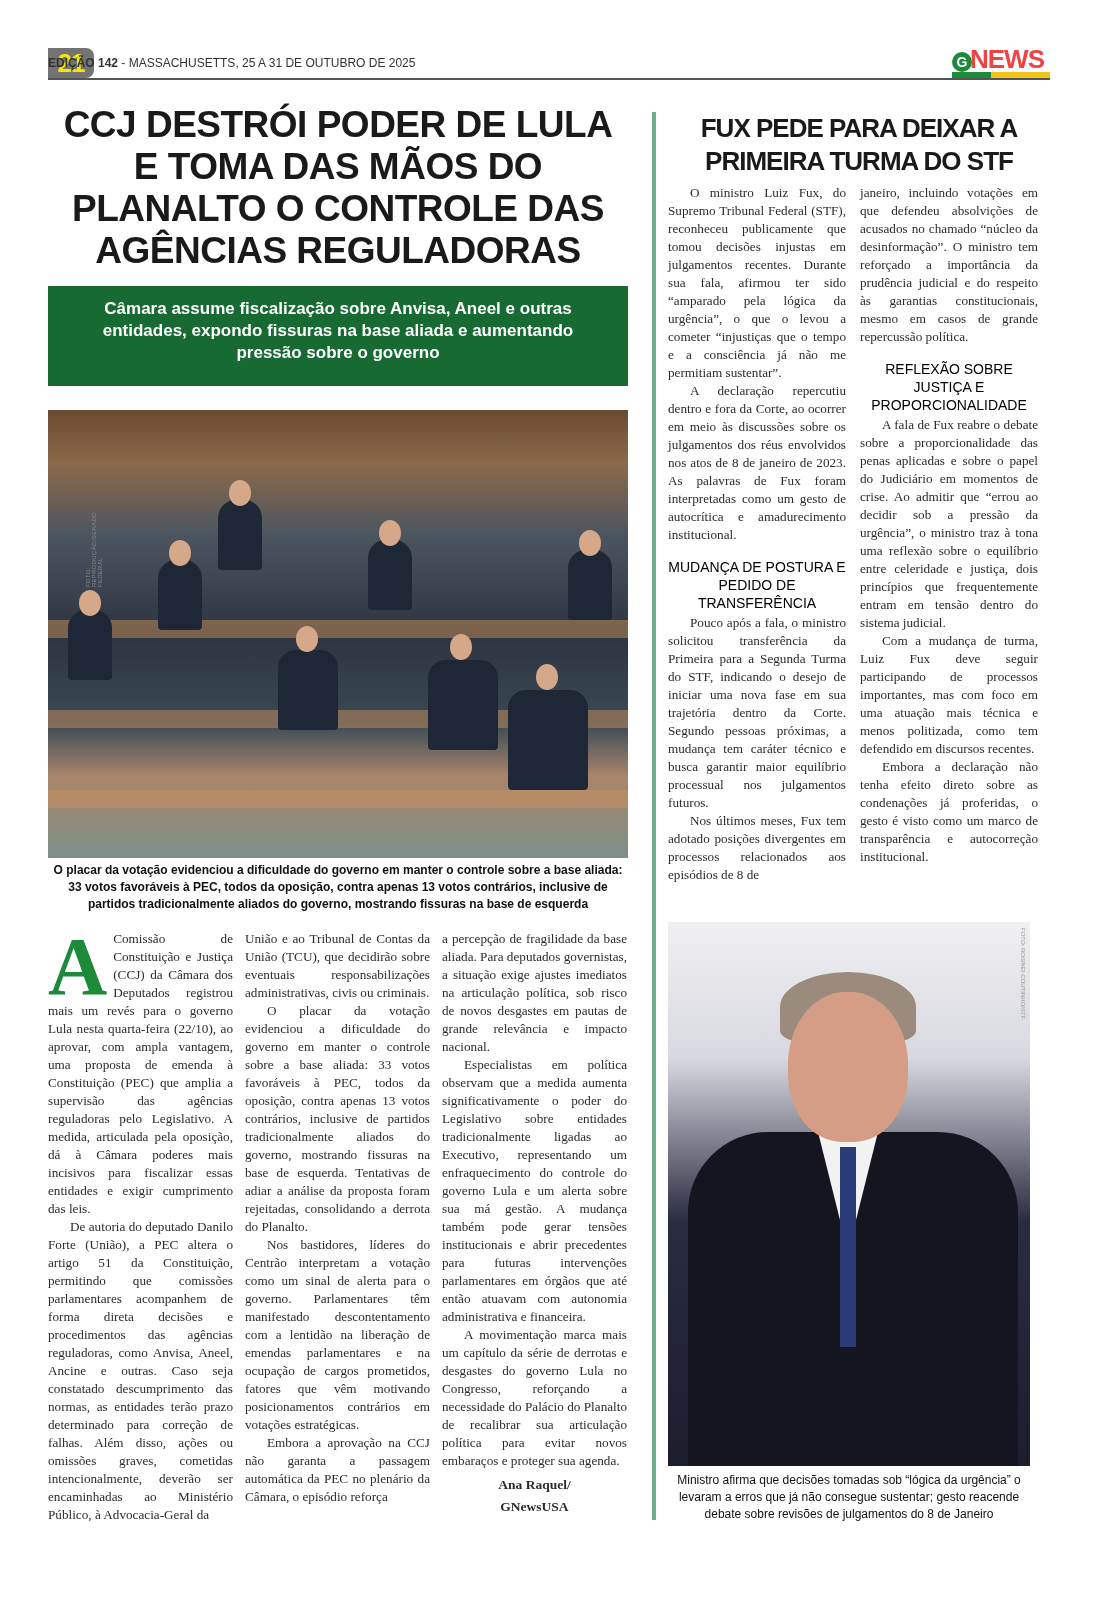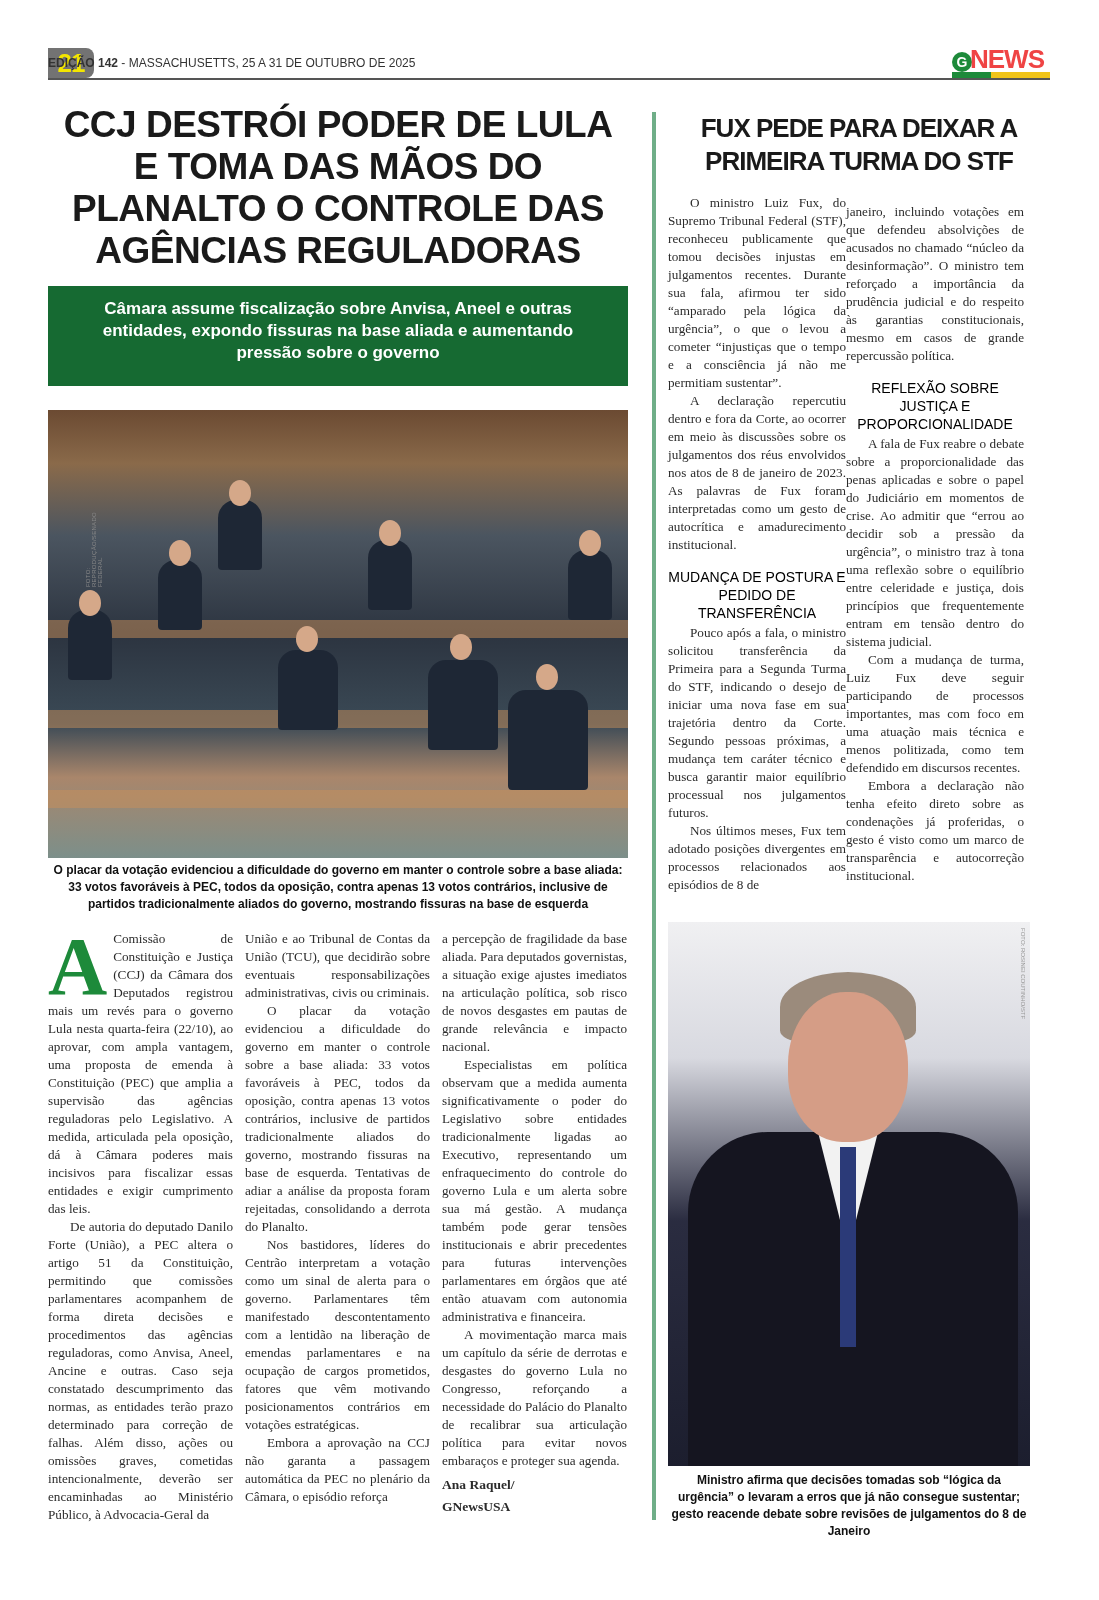--- a/index.html
+++ b/index.html
@@ -20,36 +20,36 @@
   .photo1 .row { position: absolute; left: 0; width: 100%; height: 18px; background: #c98f5a; opacity: .5; }
   .photo1 .person { position: absolute; width: 44px; height: 70px; background: #1e2735; border-radius: 18px 18px 4px 4px; }
   .photo1 .head { position: absolute; width: 22px; height: 26px; border-radius: 50%; background: #d5a889; }
   .credit1 { position: absolute; left: 37px; top: 412px; writing-mode: vertical-rl; transform: rotate(180deg); font-family: "Liberation Sans", sans-serif; font-size: 6px; color: #888; letter-spacing: .3px; }
   .caption1 { position: absolute; left: 0; top: 762px; width: 580px; text-align: center; font-family: "Liberation Sans", sans-serif; font-weight: bold; font-size: 12px; line-height: 17px; color: #111; }
   .body-cols { position: absolute; left: 0; top: 830px; width: 580px; display: flex; gap: 12px; }
   .body-col { width: 185px; font-size: 13.2px; line-height: 18px; text-align: justify; hyphens: auto; color: #2b2b2b; }
   .body-col p { text-indent: 22px; }
   .body-col p.first { text-indent: 0; }
   .dropcap { float: left; font-family: "Liberation Serif", serif; font-weight: bold; font-size: 82px; line-height: 66px; color: #1d8a3a; margin: 4px 6px 0 0; }
-  .byline { text-align: left; font-weight: bold; font-size: 13.5px; line-height: 18px; margin-top: 6px; text-indent: 0 !important; }
+  .byline { text-align: center; font-weight: bold; font-size: 13.5px; line-height: 18px; margin-top: 6px; text-indent: 0 !important; }
 
   .right-col { position: absolute; left: 652px; top: 112px; width: 398px; height: 1408px; border-left: 4px solid #6fae88; padding-left: 12px; }
   .right-title { text-align: center; font-family: "Liberation Sans", sans-serif; font-weight: bold; font-size: 26px; line-height: 33px; color: #1a1a1a; letter-spacing: -1px; }
-  .right-body { display: flex; margin-top: 16px; align-items: center; }
+  .right-body { display: flex; gap: 14px; margin-top: 6px; }
   .rcol { width: 178px; font-size: 13.2px; line-height: 18px; text-align: justify; color: #2b2b2b; }
   .rcol p { text-indent: 22px; }
   .subhead { text-align: center; font-family: "Liberation Sans", sans-serif; font-weight: normal; font-size: 14px; line-height: 18px; color: #000000; margin: 14px 0 2px; text-indent: 0 !important; }
   .photo2 { position: absolute; left: 12px; top: 810px; width: 362px; height: 544px; background: linear-gradient(180deg, #f0f0f2 0%, #d8d9e0 25%, #2a2c40 55%, #1c1e2e 100%); overflow: hidden; }
   .photo2 .face { position: absolute; left: 120px; top: 70px; width: 120px; height: 150px; border-radius: 48% 48% 45% 45%; background: #d59d86; }
   .photo2 .hair { position: absolute; left: 112px; top: 50px; width: 136px; height: 70px; border-radius: 60% 60% 20% 20%; background: #9b8b7c; }
   .photo2 .robe { position: absolute; left: 20px; top: 210px; width: 330px; height: 340px; background: #151520; border-radius: 80px 80px 0 0; }
   .photo2 .shirt { position: absolute; left: 150px; top: 210px; width: 60px; height: 120px; background: #f2f2f2; clip-path: polygon(0 0, 100% 0, 50% 100%); }
   .photo2 .tie { position: absolute; left: 172px; top: 225px; width: 16px; height: 200px; background: #2b3a78; }
   .credit2 { position: absolute; right: 4px; top: 6px; writing-mode: vertical-rl; font-family: "Liberation Sans", sans-serif; font-size: 6px; color: #999; }
-  .caption2 { position: absolute; left: 12px; top: 1360px; width: 362px; text-align: center; font-family: "Liberation Sans", sans-serif; font-weight: bold; font-size: 12px; line-height: 17px; color: #111; }
+  .caption2 { position: absolute; left: 12px; top: 1360px; width: 362px; text-align: center; font-family: "Liberation Sans", sans-serif; font-weight: normal; font-size: 12px; line-height: 17px; color: #111; }
 </style>
 </head>
 <body>
 
 <div class="header">
   <div class="page-num">21</div>
   <div class="edition">
     <b>EDIÇÃO 142</b><span> - MASSACHUSETTS, 25 A 31 DE OUTUBRO DE 2025</span>
   </div>
   <div class="logo">

